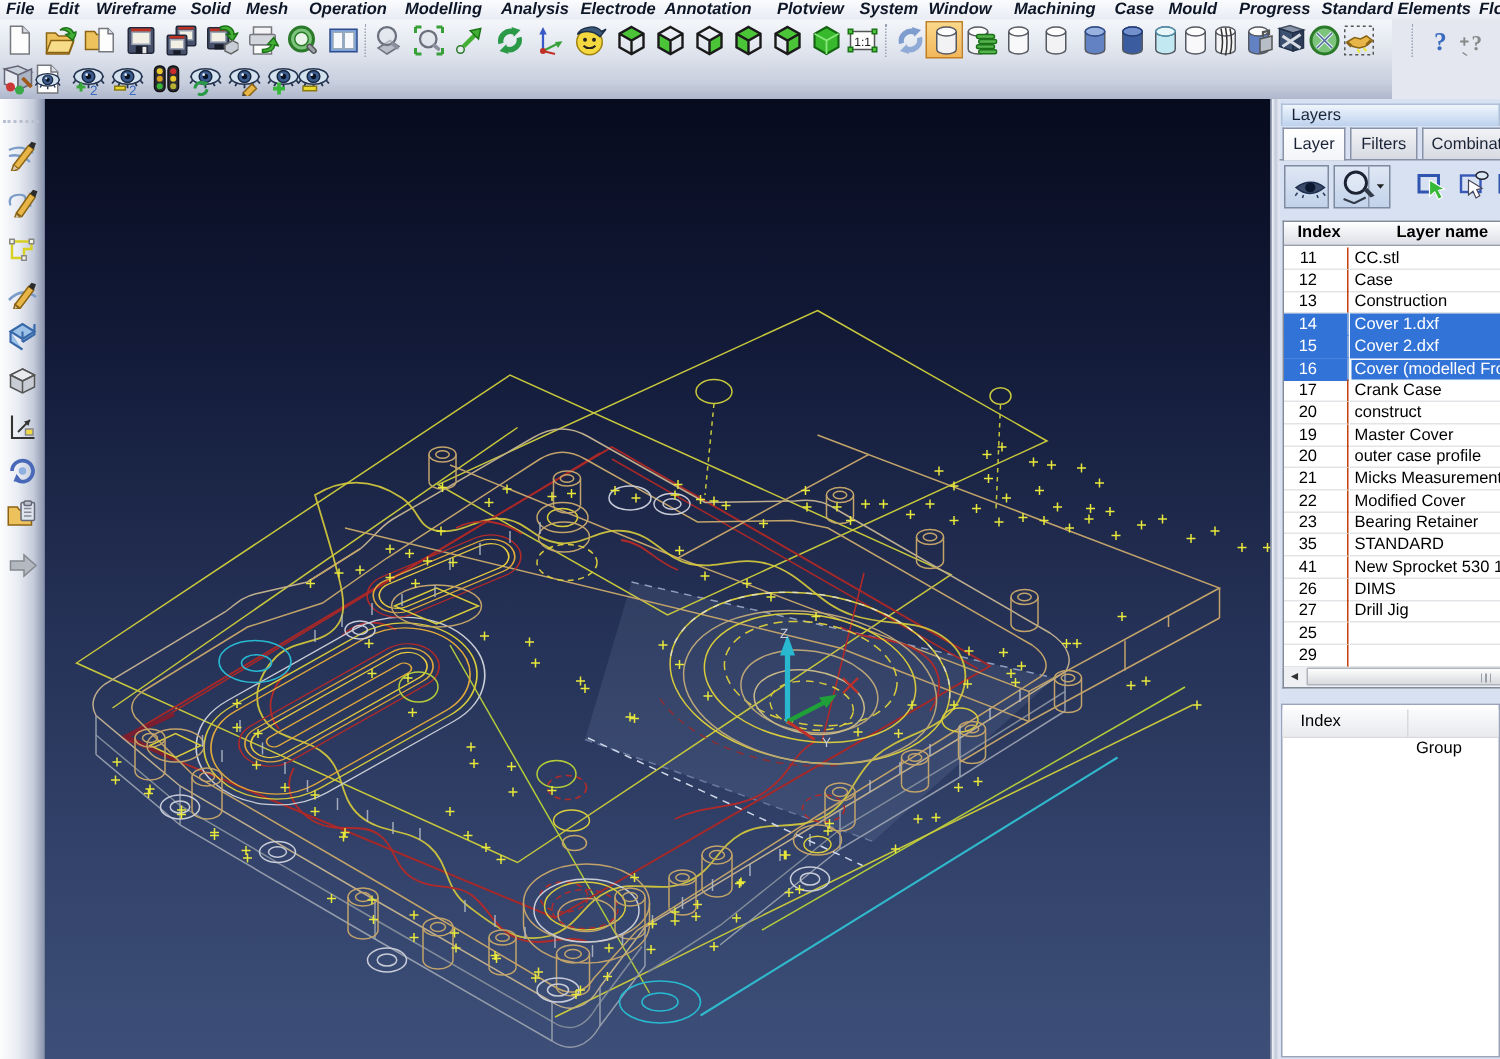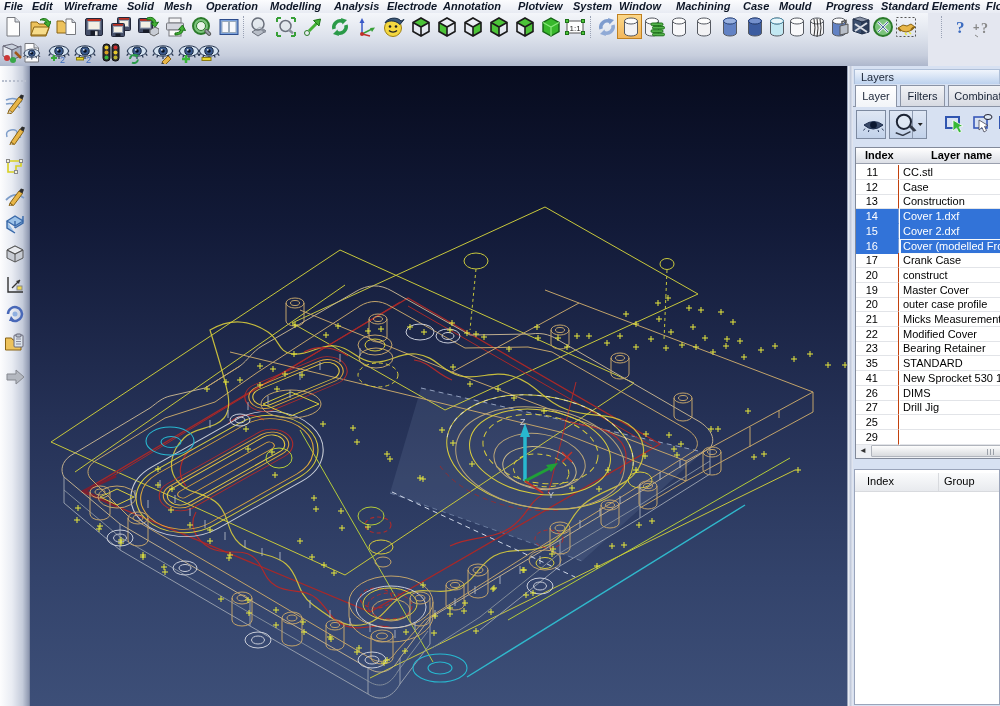--- a/index.html
+++ b/index.html
@@ -51,21 +51,21 @@
 #hsb .arr { position:absolute; left:0; top:0; width:14px; height:12px; background:#eef0f4; color:#333; font-size:8px; line-height:12px; text-align:center; }
 #hsb .thumb { position:absolute; left:15px; top:0px; width:130px; height:12px;
   background:linear-gradient(#fdfdfd,#d8dade); border:1px solid #b0b4bc; border-radius:1px; }
 #hsb .grip { position:absolute; right:6px; top:3px; width:7px; height:6px;
   background:repeating-linear-gradient(to right,#9aa0a8 0 1px,transparent 1px 3px); }
 
 #bp { position:absolute; left:1px; top:403px; width:146px; height:236px; background:#fff; border:1px solid #9aa4ba; }
 #bp .bhead { position:absolute; left:0; top:3px; width:144px; height:19px;
   background:linear-gradient(#fafbfc,#e8eaee); border-bottom:1px solid #d8dade; color:#000; }
 #bp .bhead .c1 { position:absolute; left:12px; top:2px; }
-#bp .bhead .c2 { position:absolute; left:89px; top:2px; }
+#bp .bhead .c2 { position:absolute; left:89px; top:20px; }
 #bp .bhead .dv { position:absolute; left:83px; top:0; width:1px; height:19px; background:#d8dade; }
 </style>
 </head>
 <body>
 <div id="app">
   <div id="menubar">
     <span style="left:4px">File</span>
       <span style="left:32px">Edit</span>
       <span style="left:64px">Wireframe</span>
     <span style="left:127px">Solid</span>

